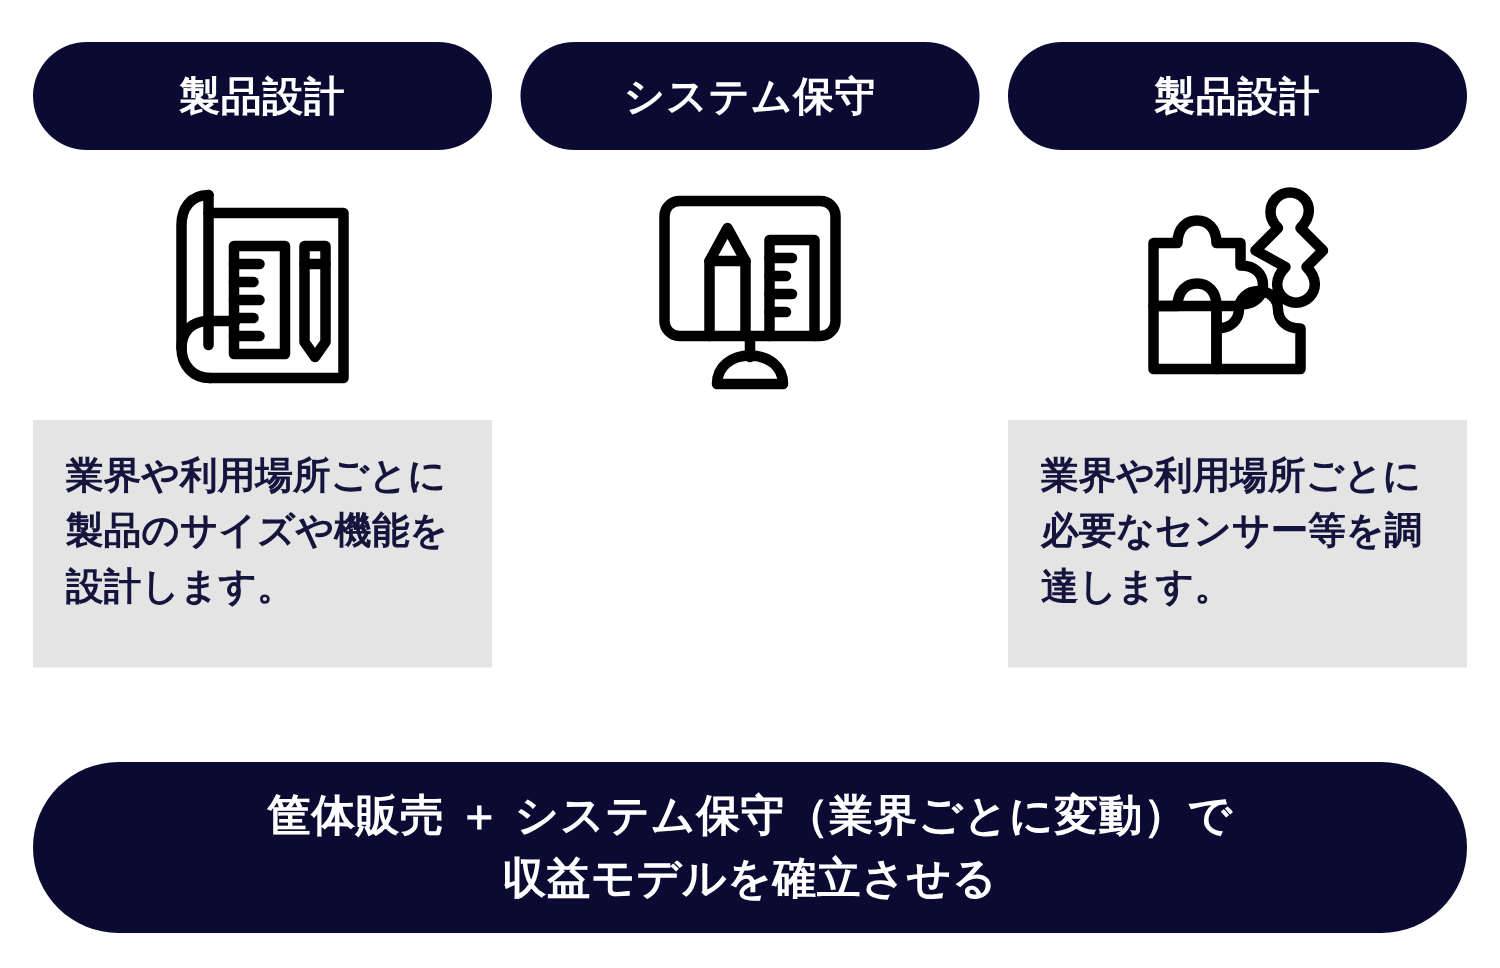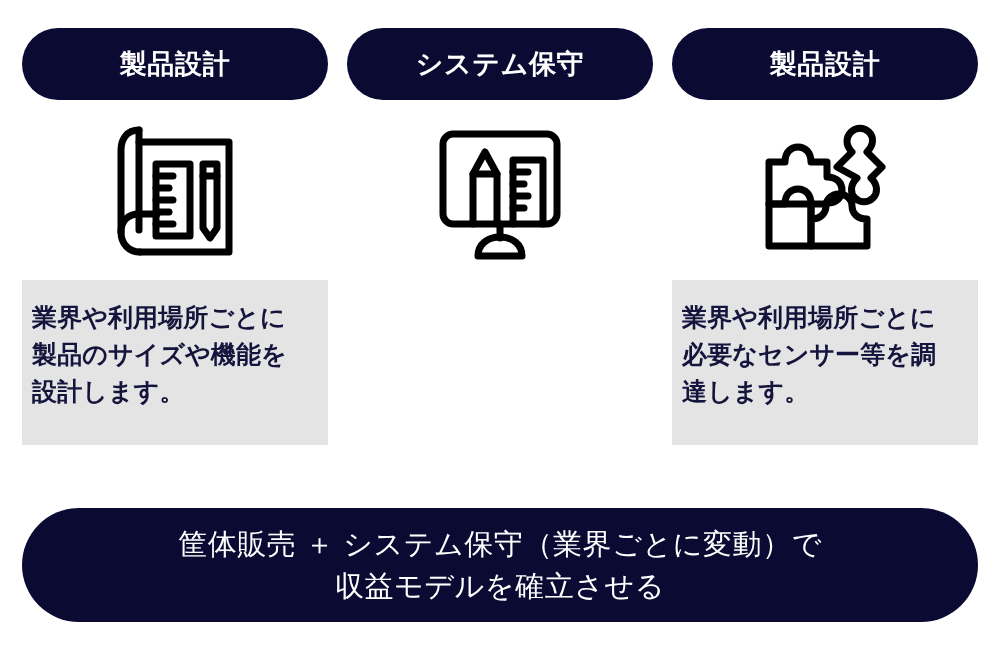--- a/index.html
+++ b/index.html
@@ -64,21 +64,21 @@
   }
   .icon-area svg {
     display: block;
   }
 
   
   .desc-card {
     background: #e4e4e4;
     height: 165px;
     box-sizing: border-box;
-    padding: 19px 20px 0 10px;
+    padding: 19px 20px 0 22px;
   }
   .desc-text {
     color: #14143c;
     font-size: 25px;
     font-weight: bold;
     line-height: 1.48;
     letter-spacing: 0.005em;
     white-space: pre-wrap;
   }
 
@@ -92,21 +92,21 @@
     border-radius: 57px;
     background: #0a0a32;
     display: flex;
     align-items: center;
     justify-content: center;
     text-align: center;
   }
   .banner-text {
     color: #ffffff;
     font-size: 29px;
-    font-weight: normal;
+    font-weight: bold;
     line-height: 1.45;
     letter-spacing: 0.02em;
     white-space: pre-line;
   }
 </style>
 </head>
 <body>
 
 <div class="board">
 

